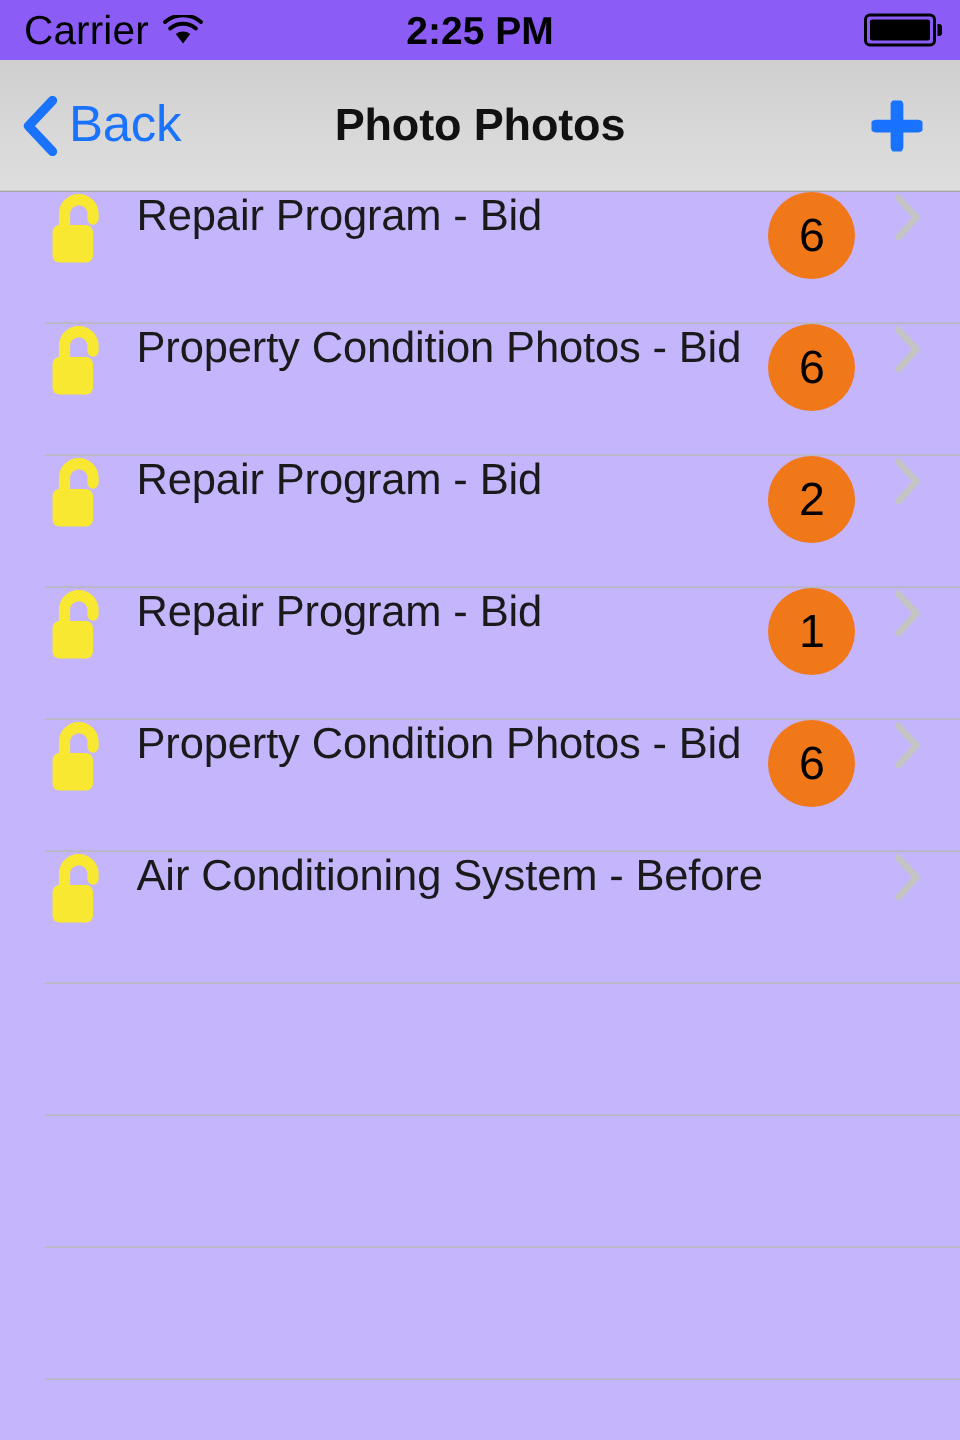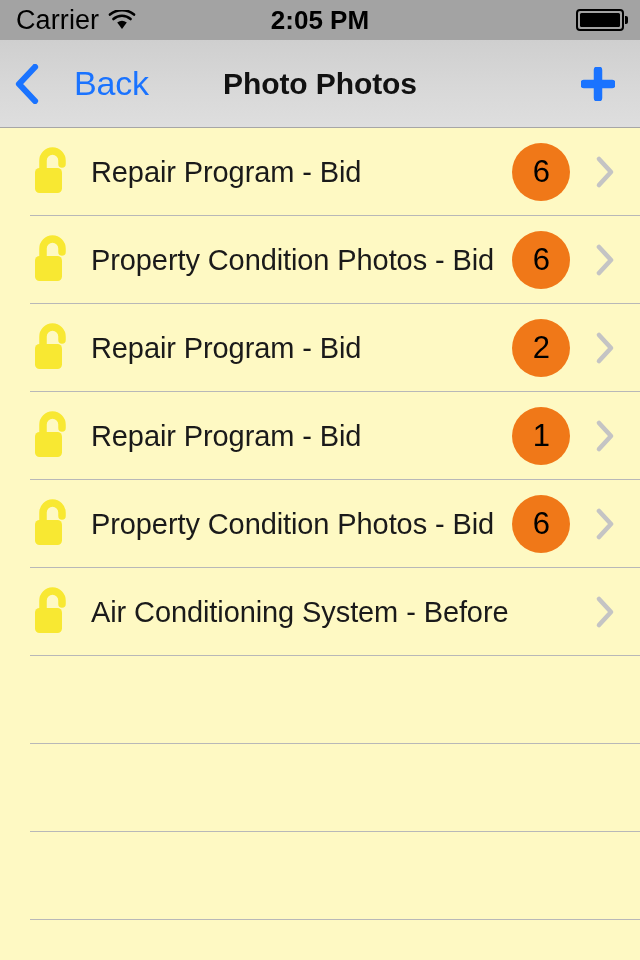--- a/index.html
+++ b/index.html
@@ -12,21 +12,21 @@
     background: #ffffff;
     font-family: "Liberation Sans", sans-serif;
     -webkit-font-smoothing: antialiased;
     overflow: hidden;
   }
 
   
   .status-bar {
     position: relative;
     height: 40px;
-    background: #a3a3a3;
+    background: #8b5cf6;
     display: flex;
     align-items: center;
   }
   .status-left {
     display: flex;
     align-items: center;
     gap: 9px;
     margin-left: 16px;
   }
   .carrier-label {
@@ -99,21 +99,20 @@
   }
   .chevron-left-icon {
     display: block;
     width: 26px;
     height: 40px;
   }
   .back-label {
     font-size: 34px;
     color: #1a73ff;
     letter-spacing: -0.2px;
-    margin-left: 28px;
   }
   .nav-title {
     position: absolute;
     left: 0;
     right: 0;
     text-align: center;
     font-size: 30px;
     font-weight: bold;
     color: #111;
     letter-spacing: -0.1px;
@@ -138,23 +137,23 @@
   }
 
   
   .list {
     background: #fff;
   }
   .list-row {
     position: relative;
     height: 88px;
     display: flex;
-    align-items: center;
+    align-items: flex-start;
     box-sizing: border-box;
-    background: #fef9c3;
+    background: #c4b5fd;
     cursor: pointer;
   }
   .list-row::after {
     content: "";
     position: absolute;
     left: 30px;
     right: 0;
     bottom: 0;
     height: 1.5px;
     background: #b8b8b8;
@@ -211,21 +210,21 @@
   <div class="status-left">
     <span class="carrier-label">Carrier</span>
     <span class="wifi-icon">
       <svg viewBox="0 0 28 20" width="28" height="20" xmlns="http://www.w3.org/2000/svg">
         <path d="M14 19 L9.2 12.6 a8 8 0 0 1 9.6 0 Z" fill="#000"></path>
         <path d="M5.4 9.0 a13.2 13.2 0 0 1 17.2 0" stroke="#000" stroke-width="2.6" fill="none" stroke-linecap="round"></path>
         <path d="M2.0 4.6 a18.5 18.5 0 0 1 24 0" stroke="#000" stroke-width="2.6" fill="none" stroke-linecap="round"></path>
       </svg>
     </span>
   </div>
-  <div class="status-time">2:05 PM</div>
+  <div class="status-time">2:25 PM</div>
   <div class="battery-icon">
     <div class="battery-body">
         <div class="battery-fill"></div>
       </div>
     <div class="battery-nub"></div>
   </div>
 </div>
 
 <div class="nav-bar">
   <div class="back-button">

